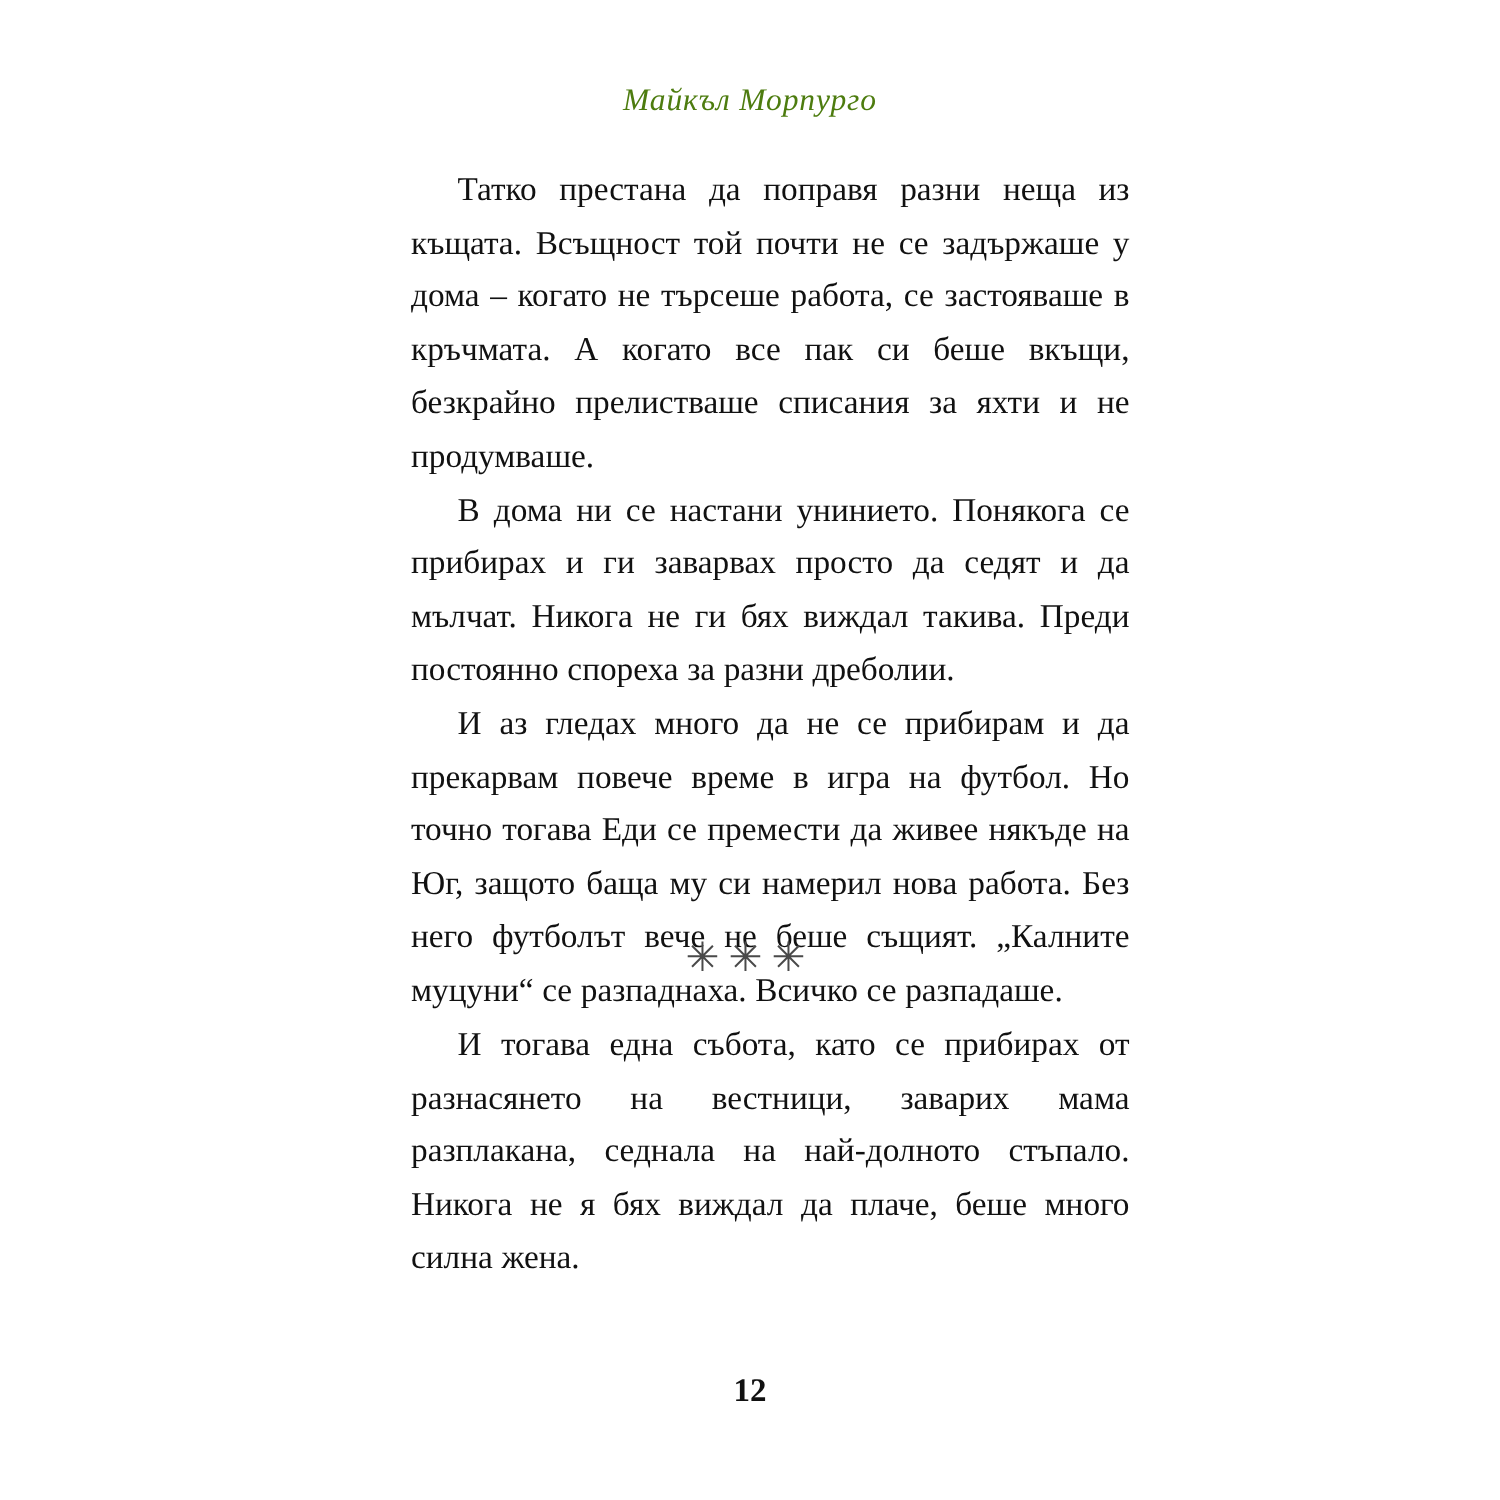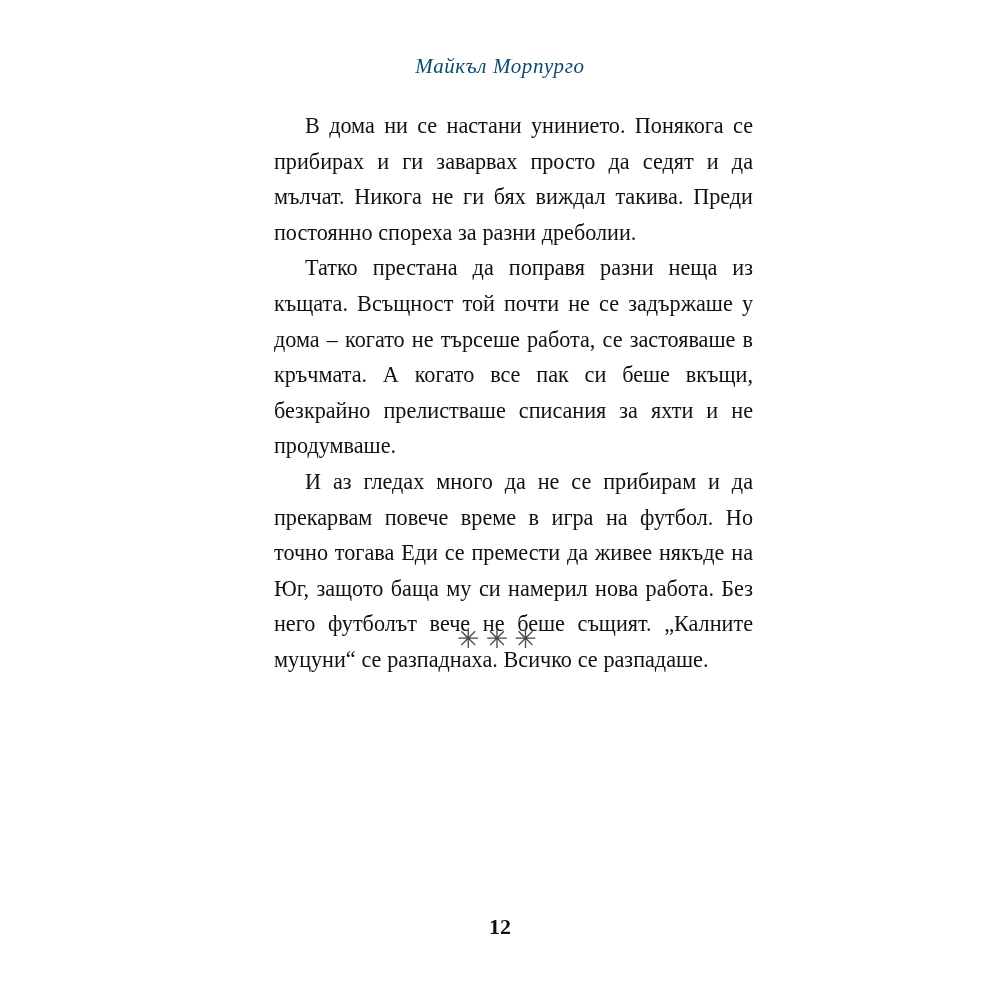--- a/index.html
+++ b/index.html
@@ -23,21 +23,21 @@
   .running-head {
     position: absolute;
     top: 54px;
     left: 0;
     width: 1000px;
     text-align: center;
     font-family: "Liberation Serif", "DejaVu Serif", serif;
     font-style: italic;
     font-size: 21px;
     letter-spacing: 0.6px;
-    color: #0c4a6e;
+    color: #4d7c0f;
     line-height: 1.2;
   }
 
   
   .text-column {
     position: absolute;
     top: 108px;
     left: 274px;
     width: 479px;
   }
@@ -97,25 +97,26 @@
   }
 </style>
 </head>
 <body>
 
 <div class="page">
 
   <div class="running-head">Майкъл Морпурго</div>
 
   <div class="text-column">
+    <p class="para">Татко престана да поправя разни неща из къщата. Всъщност той почти не се задържаше у дома – когато не търсеше работа, се застояваше в кръчмата. А когато все пак си беше вкъщи, безкрайно прелистваше списания за яхти и не продумваше.</p>
     <p class="para">В дома ни се настани унинието. Понякога се прибирах и ги заварвах просто да седят и да мълчат. Никога не ги бях виждал такива. Преди постоянно спореха за разни дреболии.</p>
-    <p class="para">Татко престана да поправя разни неща из къщата. Всъщност той почти не се задържаше у дома – когато не търсеше работа, се застояваше в кръчмата. А когато все пак си беше вкъщи, безкрайно прелистваше списания за яхти и не продумваше.</p>
     <p class="para last-line-flush">И аз гледах много да не се прибирам и да прекарвам повече време в игра на футбол. Но точно тогава Еди се премести да живее някъде на Юг, защото баща му си намерил нова работа. Без него футболът вече не беше същият. „Калните муцуни“ се разпаднаха. Всичко се разпадаше.</p>
   </div>
 
   <div class="scene-break">✳✳✳</div>
 
   <div class="text-column-2">
+    <p class="para">И тогава една събота, като се прибирах от разнасянето на вестници, заварих мама разплакана, седнала на най-долното стъпало. Никога не я бях виждал да плаче, беше много силна жена.</p>
   </div>
 
   <div class="folio">12</div>
 
 </div>
 
 </body></html>

